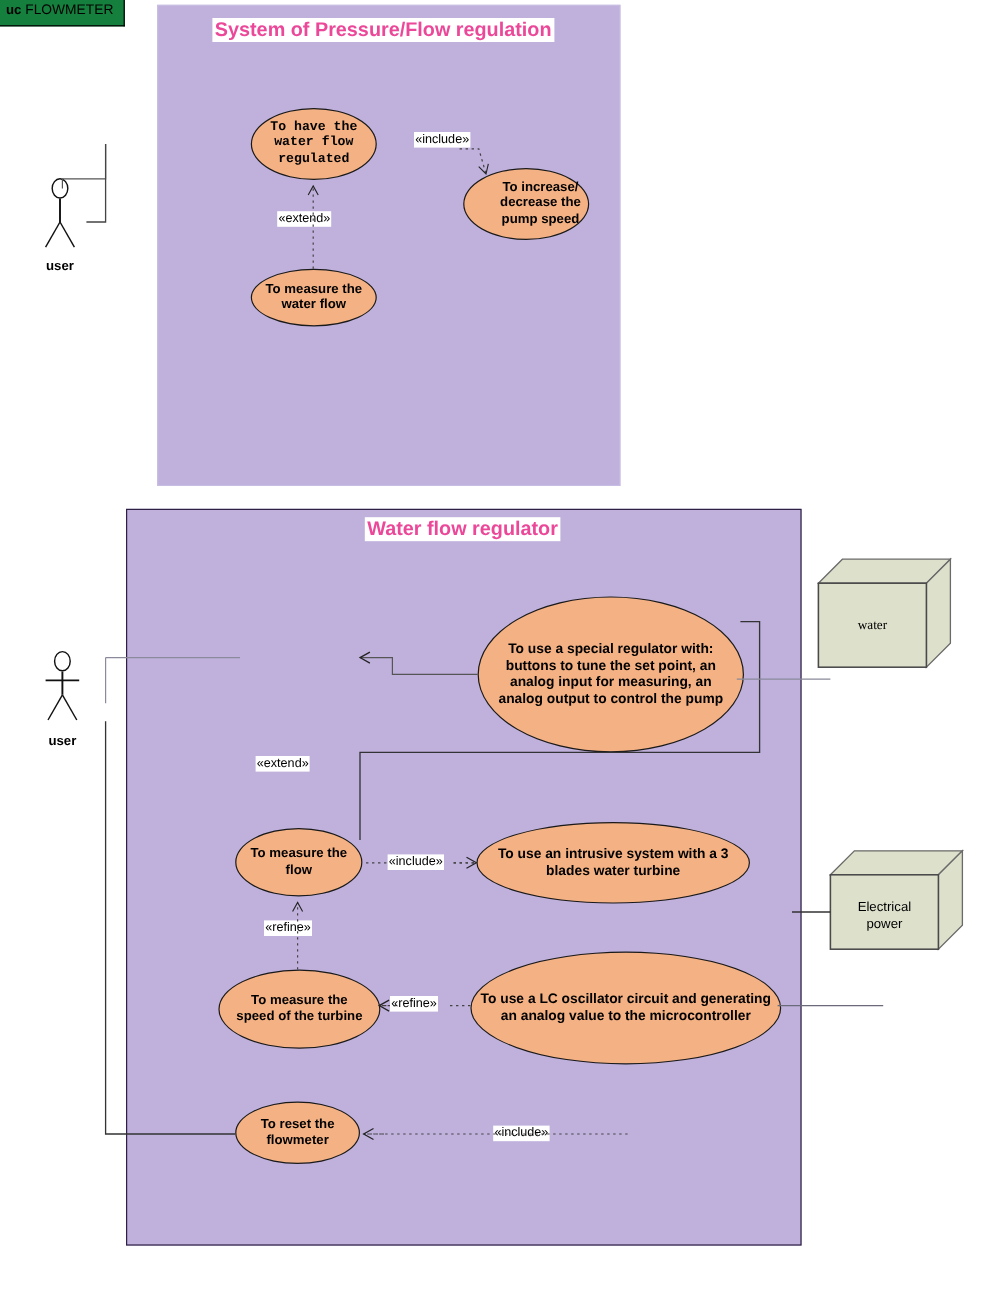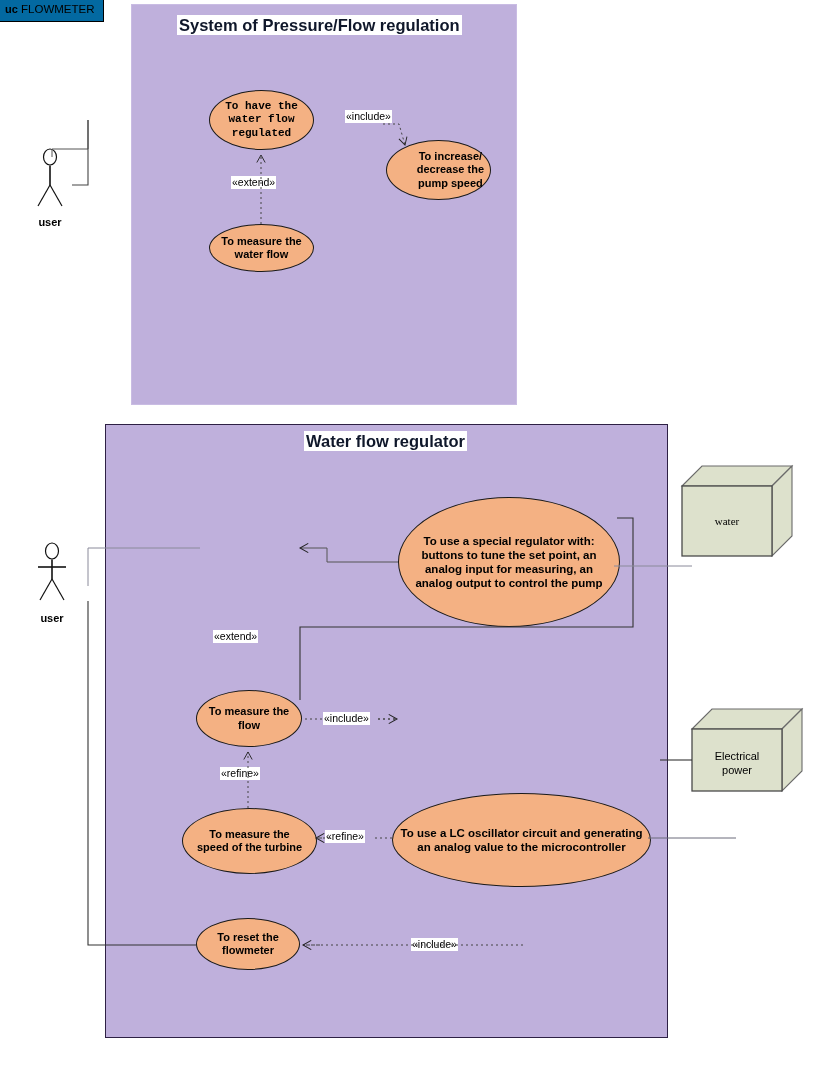--- a/index.html
+++ b/index.html
@@ -24,21 +24,21 @@
     height: 1080px;
   }
 
   
   .frame-tab {
     position: absolute;
     left: 0;
     top: 0;
     width: 104px;
     height: 22px;
-    background: #0369a1;
+    background: #15803d;
     border-bottom: 1.5px solid #000;
     border-right: 1.5px solid #000;
     box-sizing: border-box;
     overflow: visible;
   }
   .frame-tab-label {
     position: absolute;
     left: 5px;
     top: 3px;
     font-size: 11.5px;
@@ -67,21 +67,21 @@
     left: 105px;
     top: 424px;
     width: 563px;
     height: 614px;
     border: 1.6px solid #2d2044;
   }
 
   .pkg-title {
     position: absolute;
     background: #ffffff;
-    color: #0f172a;
+    color: #ec4899;
     font-weight: bold;
     font-size: 16.5px;
     line-height: 20px;
     padding: 0 2px;
     white-space: nowrap;
   }
   #pkg-upper-title {
     left: 45px;
     top: 10px;
   }
@@ -210,20 +210,24 @@
 buttons to tune the set point,  an
 analog input for measuring, an
 analog output to control the pump</span>
   </div>
 
   <div class="uc" style="left:196px; top:690px; width:106px; height:57px;">
     <span style="white-space:pre-line;">To measure the
 flow</span>
   </div>
 
+  <div class="uc uc-big" style="left:397px; top:685px; width:228px; height:68px;">
+    <span style="white-space:pre-line;">To use an intrusive system with a 3
+blades water turbine</span>
+  </div>
 
   <div class="uc" style="left:182px; top:808px; width:135px; height:66px;">
     <span style="white-space:pre-line;">To measure the
 speed of the turbine</span>
   </div>
 
   <div class="uc uc-big" style="left:392px; top:793px; width:259px; height:94px;">
     <span style="white-space:pre-line;">To use a LC oscillator circuit and generating
 an analog value to the microcontroller</span>
   </div>

